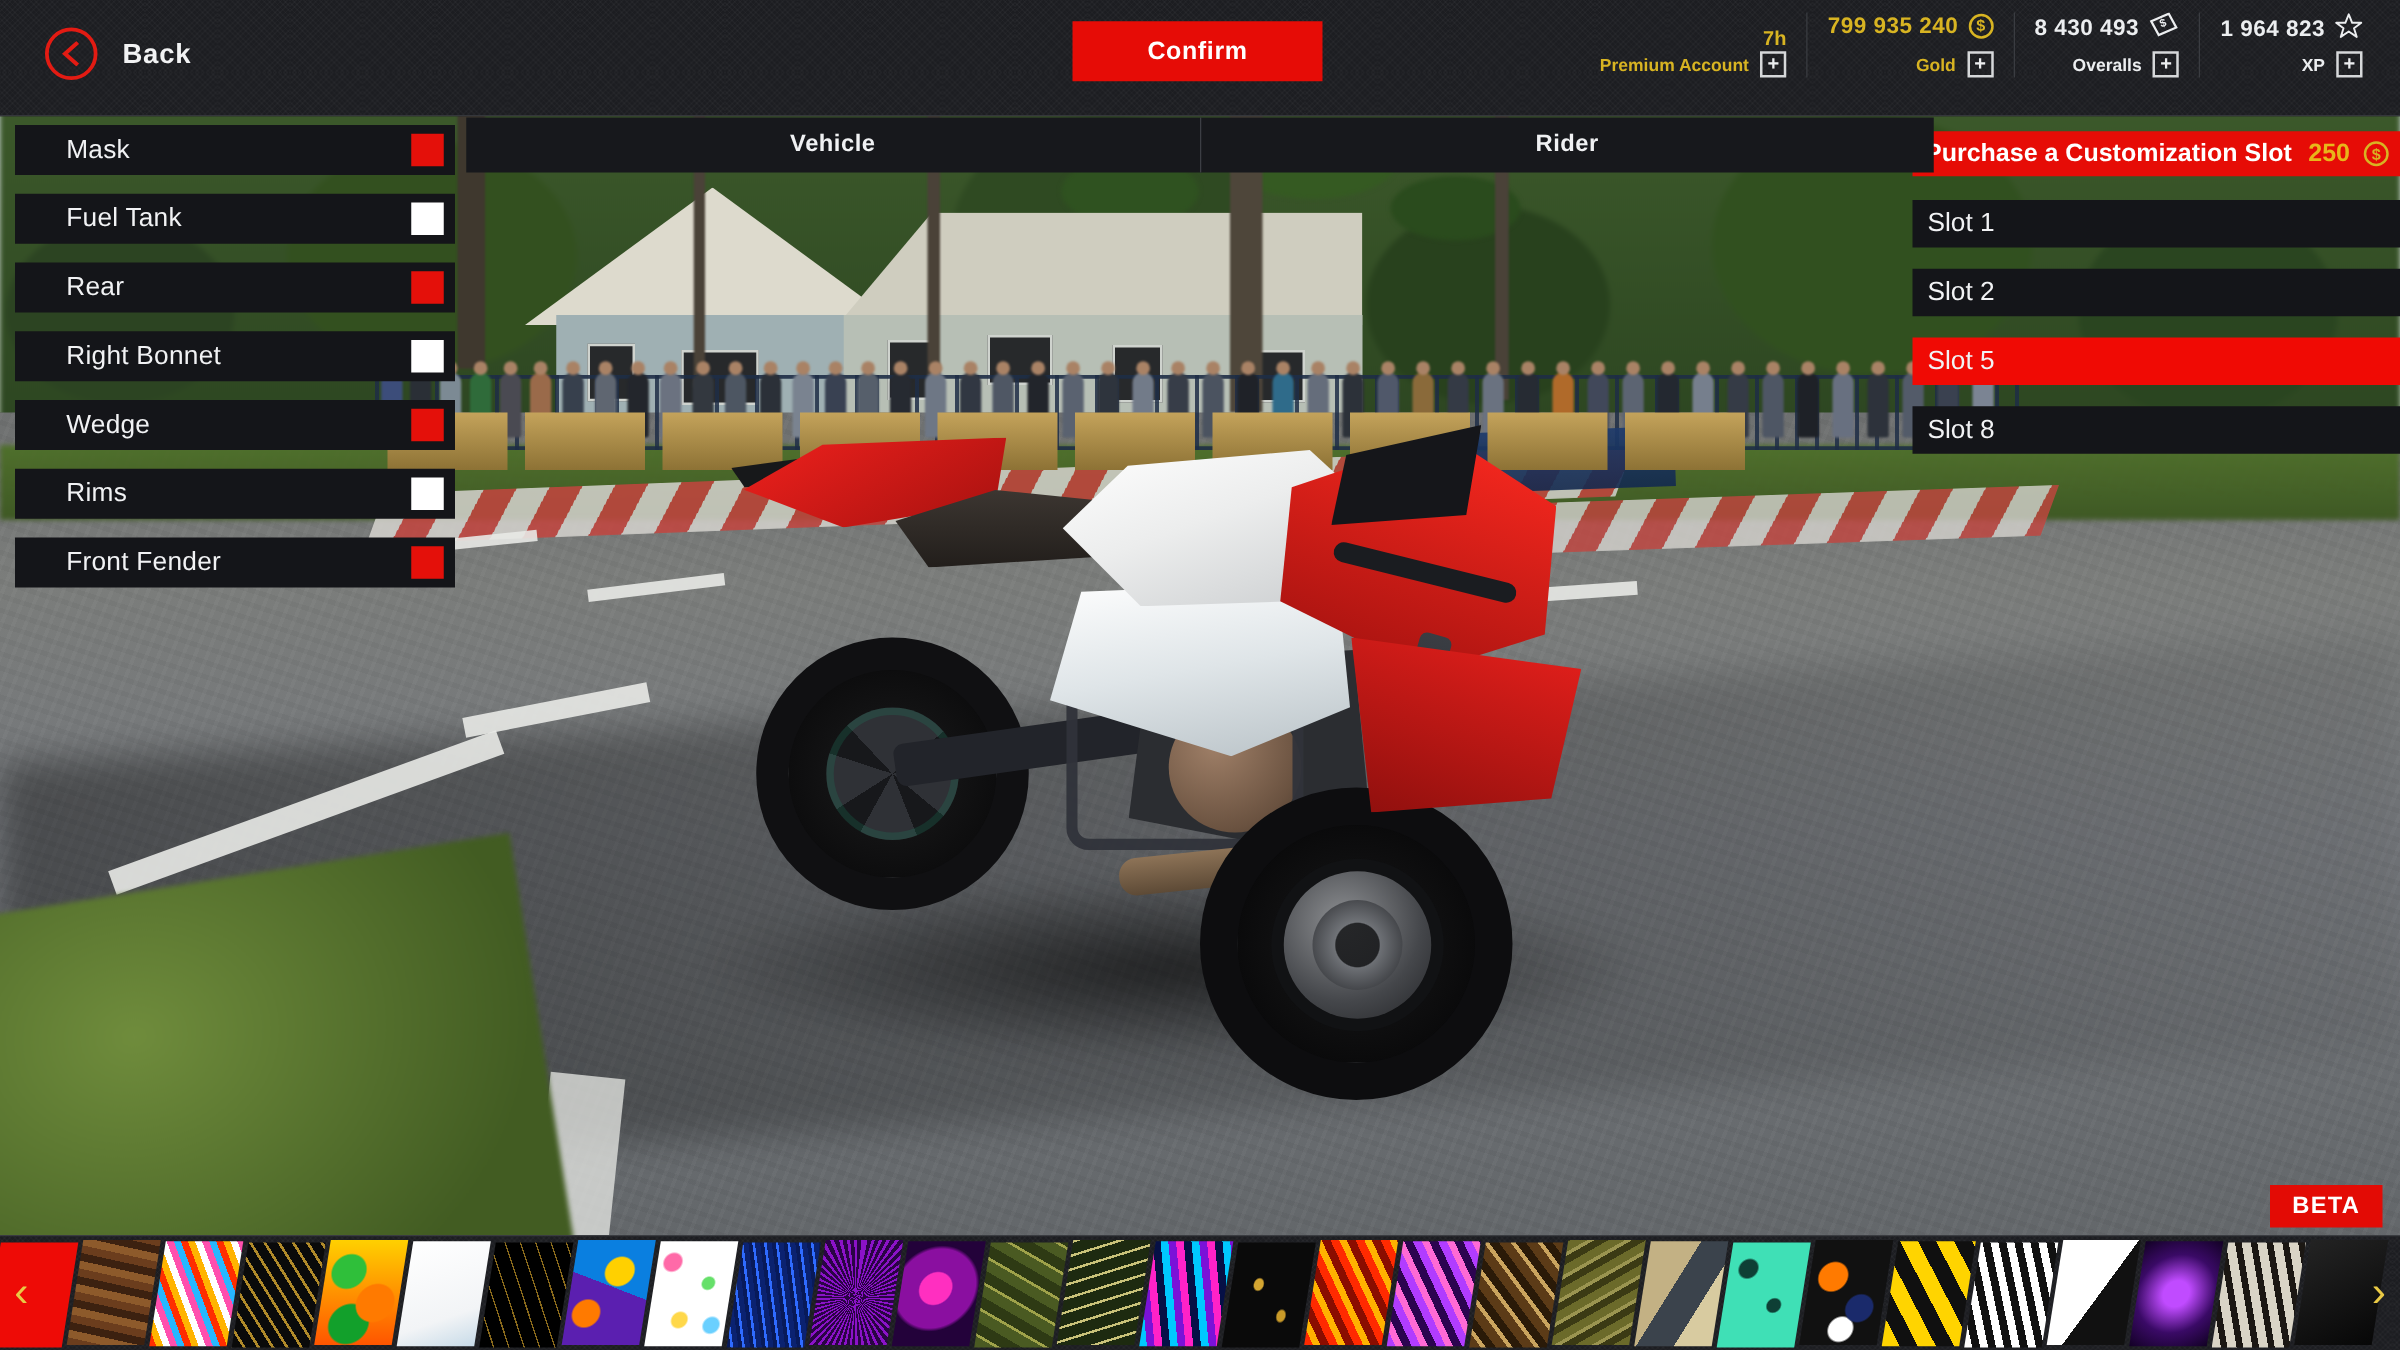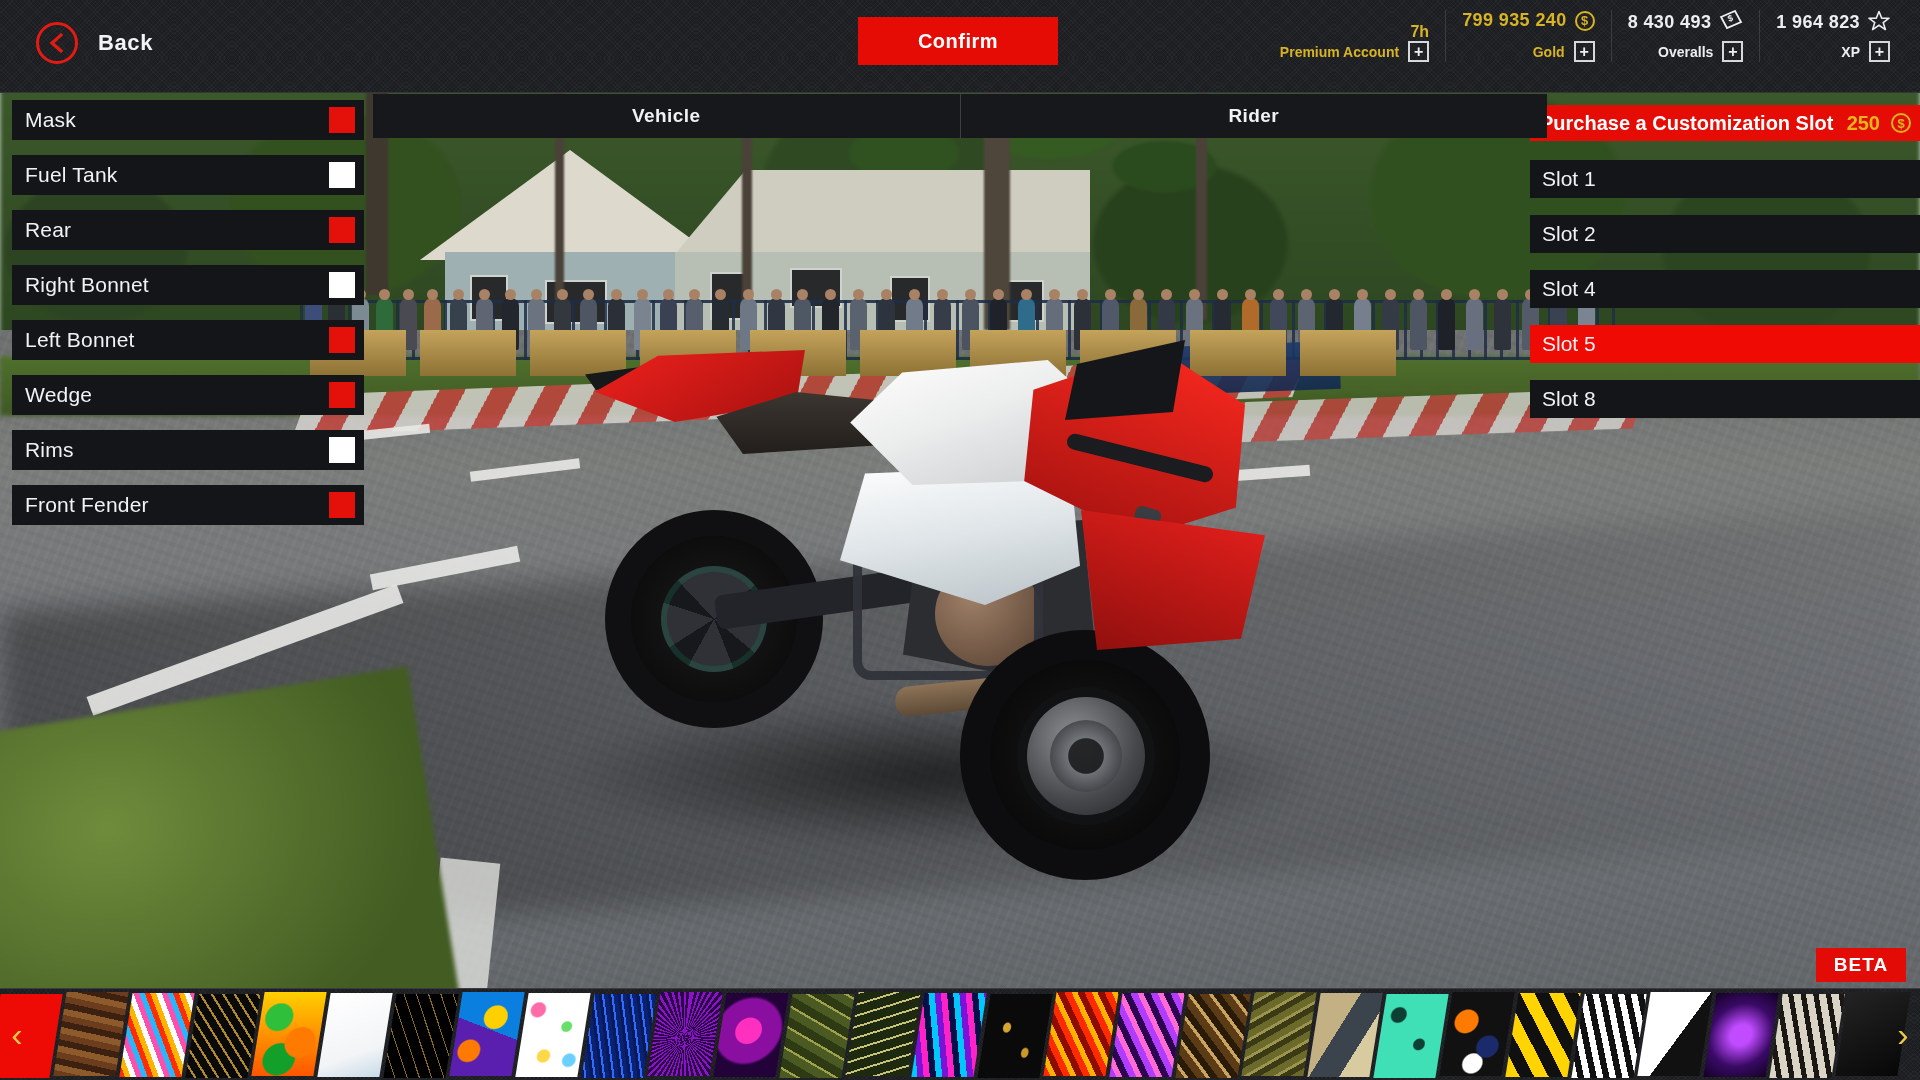--- a/index.html
+++ b/index.html
@@ -256,21 +256,21 @@
     flex:1; display:flex; align-items:center; justify-content:center;
     color:#f0f1f3; font-size:19px; font-weight:bold; letter-spacing:.4px;
     border-right:1px solid #3c3e44; cursor:pointer;
   }
   .tab:last-child { border-right:none; }
 
   
   .sidebar { position:absolute; left:12px; top:100px; width:352px; z-index:20; }
   .part-row {
     position:relative; height:40px; margin-bottom:15px;
-    background:#141519; display:flex; align-items:center; cursor:pointer;
+    background:#141519; display:flex; align-items:center; cursor:pointer;padding-left:28px;
   }
   .part-label { color:#f1f2f4; font-size:21px; padding-left:13px; letter-spacing:.2px; }
   .swatch {
     position:absolute; right:9px; top:7px; width:26px; height:26px;
   }
 
   
   .slotpanel { position:absolute; right:0; top:105px; width:390px; z-index:20; }
   .purchase-row {
     position:relative; height:36px; background:#e60c06; display:flex;
@@ -539,24 +539,20 @@
     </div>
     <div class="part-row">
       <span class="part-label">Rear</span>
       <span class="swatch" style="background: rgb(228, 16, 10);"></span>
     </div>
     <div class="part-row">
       <span class="part-label">Right Bonnet</span>
       <span class="swatch" style="background: rgb(255, 255, 255);"></span>
     </div>
     <div class="part-row">
-      <span class="part-label">Left Bonnet</span>
-      <span class="swatch" style="background: rgb(228, 16, 10);"></span>
-    </div>
-    <div class="part-row">
       <span class="part-label">Wedge</span>
       <span class="swatch" style="background: rgb(228, 16, 10);"></span>
     </div>
     <div class="part-row">
       <span class="part-label">Rims</span>
       <span class="swatch" style="background: rgb(255, 255, 255);"></span>
     </div>
     <div class="part-row">
       <span class="part-label">Front Fender</span>
       <span class="swatch" style="background: rgb(228, 16, 10);"></span>
@@ -569,23 +565,20 @@
       <span class="purchase-label">Purchase a Customization Slot</span>
       <span class="purchase-price">250</span>
       <span class="purchase-coin coin">$</span>
     </div>
 
     <div class="slot-row">
       <span class="slot-label">Slot 1</span>
     </div>
     <div class="slot-row">
       <span class="slot-label">Slot 2</span>
-    </div>
-    <div class="slot-row">
-      <span class="slot-label">Slot 4</span>
     </div>
     <div class="slot-row selected">
       <span class="slot-label">Slot 5</span>
     </div>
     <div class="slot-row">
       <span class="slot-label">Slot 8</span>
     </div>
   </div>
 
   <div class="beta-badge">BETA</div>

